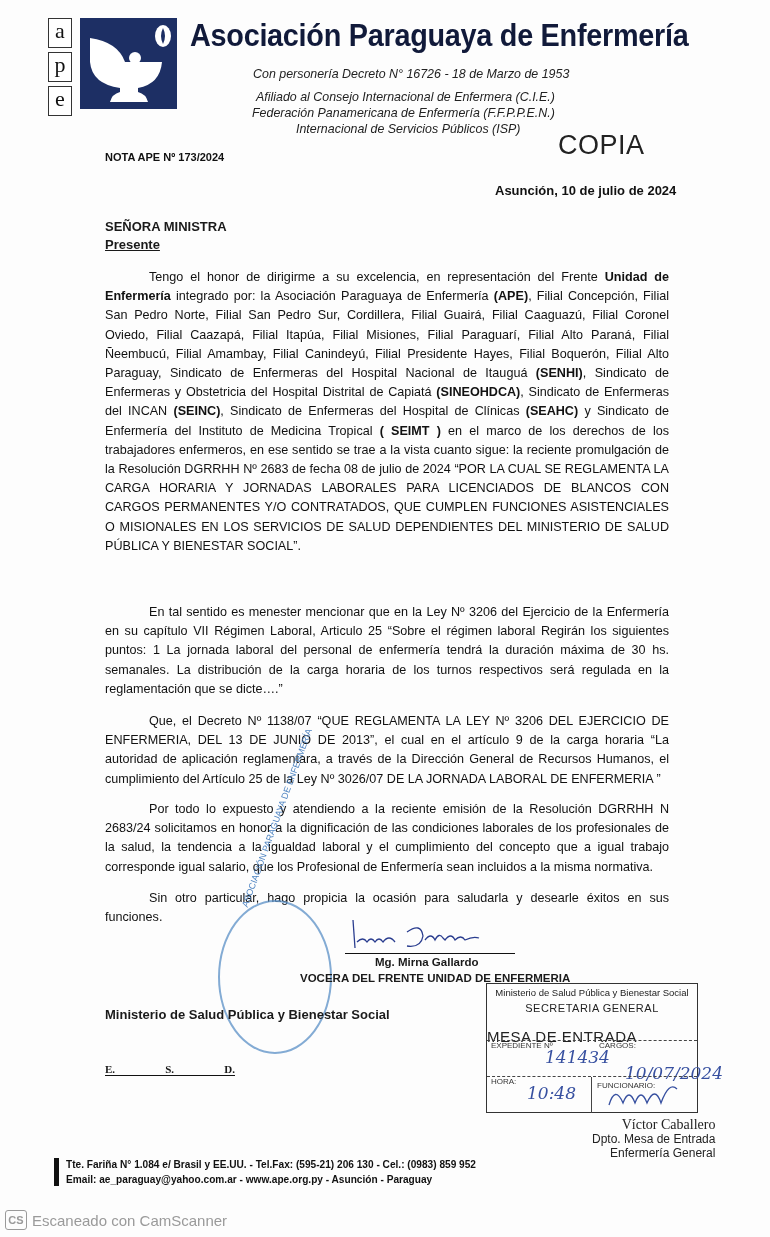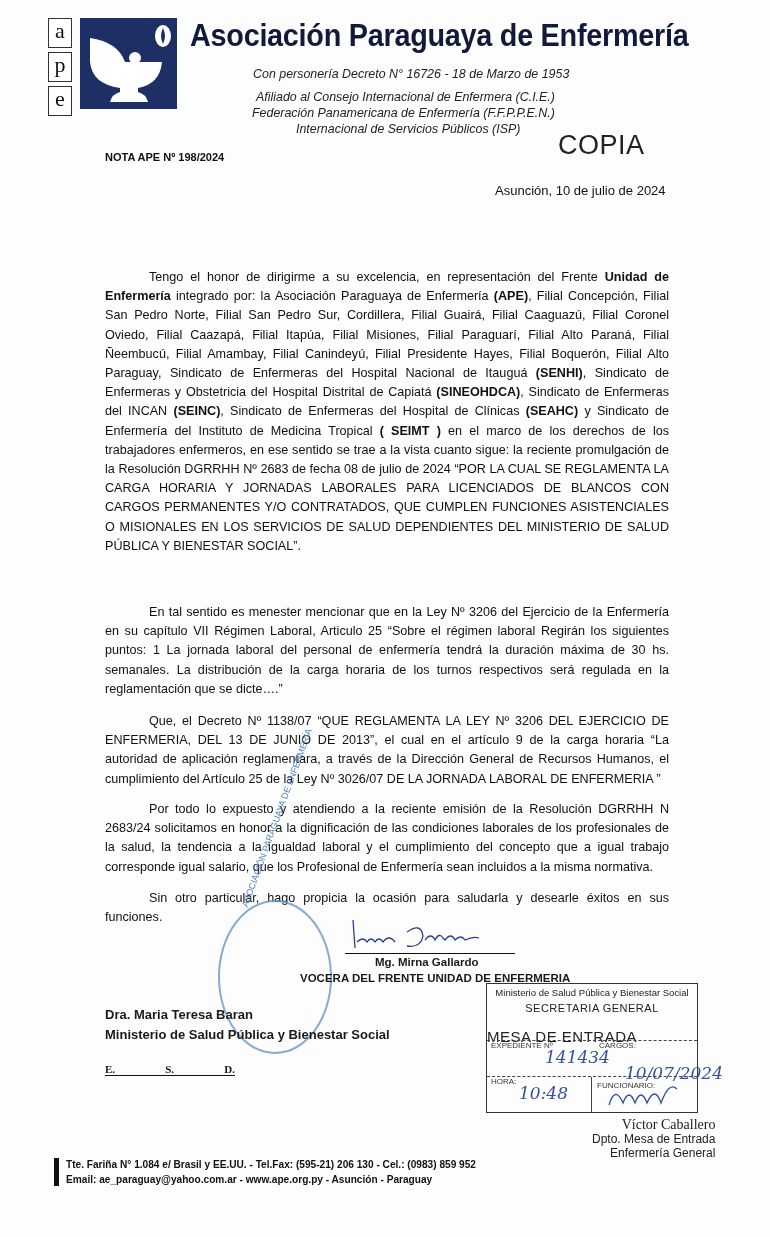--- a/index.html
+++ b/index.html
@@ -8,21 +8,21 @@
 
   
   .logo-letters { position:absolute; left:48px; top:18px; width:24px; }
   .logo-letter { width:22px; height:28px; border:1.5px solid #333; margin-bottom:4px; font-family:"Liberation Serif", serif; font-size:22px; line-height:24px; text-align:center; color:#111; background:#fff; }
   .logo-box { position:absolute; left:80px; top:18px; width:97px; height:91px; background:#1d2f64; }
   .org-title { position:absolute; left:190px; top:18px; font-size:31px; font-weight:bold; color:#111a3a; letter-spacing:-0.3px; transform:scaleX(0.93); transform-origin:left top; white-space:nowrap; }
   .org-sub { position:absolute; font-style:italic; font-size:13.5px; color:#222; white-space:nowrap; transform:scaleX(0.92); transform-origin:left top; }
   .copia { position:absolute; left:558px; top:130px; font-size:27px; color:#222; letter-spacing:0.5px; }
   .nota { position:absolute; left:105px; top:151px; font-size:11px; font-weight:bold; color:#111; }
 
-  .date { position:absolute; left:495px; top:183px; font-size:13px; font-weight:normal; color:#111; }
+  .date { position:absolute; left:495px; top:183px; font-size:13px; font-weight:bold; color:#111; }
   .addressee { position:absolute; left:105px; top:218px; font-size:13px; font-weight:bold; line-height:18px; }
   .addressee .presente { text-decoration:underline; }
 
   .body-text { position:absolute; left:105px; width:564px; font-size:12.6px; line-height:19.2px; text-align:justify; color:#111; }
   .body-text p { margin:0; text-indent:44px; }
   .b { font-weight:bold; }
 
   
   .seal { position:absolute; left:218px; top:900px; width:110px; height:150px; border:2px solid #5a8fc6; border-radius:50%; opacity:0.75; }
   .seal-text { position:absolute; left:240px; top:905px; font-size:9px; color:#4c82c0; transform:rotate(-70deg); transform-origin:left top; }
@@ -72,24 +72,28 @@
       <ellipse cx="83" cy="18" rx="8" ry="11" fill="#fff"></ellipse>
       <path d="M83 10 Q79 18 83 26 Q87 18 83 10 Z" fill="#1d2f64"></path>
     </svg>
   </div>
   <div class="org-title">Asociación Paraguaya de Enfermería</div>
   <div class="org-sub" style="left:253px;top:66px;">Con personería Decreto N° 16726 - 18 de Marzo de 1953</div>
   <div class="org-sub" style="left:256px;top:89px;">Afiliado al Consejo Internacional de Enfermera (C.I.E.)</div>
   <div class="org-sub" style="left:252px;top:105px;">Federación Panamericana de Enfermería (F.F.P.P.E.N.)</div>
   <div class="org-sub" style="left:296px;top:121px;">Internacional de Servicios Públicos (ISP)</div>
   <div class="copia">COPIA</div>
-  <div class="nota">NOTA APE Nº 198/2024</div>
+  <div class="nota">NOTA APE Nº 173/2024</div>
 
   <div class="date">Asunción, 10 de julio de 2024</div>
 
+  <div class="addressee">
+    <div>SEÑORA MINISTRA</div>
+    <div class="presente">Presente</div>
+  </div>
 
   <div class="body-text" style="top:268px;">
     <p><span>Tengo el honor de dirigirme a su excelencia, en representación del Frente </span><span class="b">Unidad de Enfermería</span><span> integrado por: la Asociación Paraguaya de Enfermería </span><span class="b">(APE)</span><span>, Filial Concepción, Filial San Pedro Norte, Filial San Pedro Sur, Cordillera, Filial Guairá, Filial Caaguazú, Filial Coronel Oviedo, Filial Caazapá, Filial Itapúa, Filial Misiones, Filial Paraguarí, Filial Alto Paraná, Filial Ñeembucú, Filial Amambay, Filial Canindeyú, Filial Presidente Hayes, Filial Boquerón, Filial Alto Paraguay, Sindicato de Enfermeras del Hospital Nacional de Itauguá </span><span class="b">(SENHI)</span><span>, Sindicato de Enfermeras y Obstetricia del Hospital Distrital de Capiatá </span><span class="b">(SINEOHDCA)</span><span>, Sindicato de Enfermeras del INCAN </span><span class="b">(SEINC)</span><span>, Sindicato de Enfermeras del Hospital de Clínicas </span><span class="b">(SEAHC)</span><span> y Sindicato de Enfermería del Instituto de Medicina Tropical </span><span class="b">( SEIMT )</span><span> en el marco de los derechos de los trabajadores enfermeros, en ese sentido se trae a la vista cuanto sigue: la reciente promulgación de la Resolución DGRRHH Nº 2683 de fecha 08 de julio de 2024 “POR LA CUAL SE REGLAMENTA LA CARGA HORARIA Y JORNADAS LABORALES PARA LICENCIADOS DE BLANCOS CON CARGOS PERMANENTES Y/O CONTRATADOS, QUE CUMPLEN FUNCIONES ASISTENCIALES O MISIONALES EN LOS SERVICIOS DE SALUD DEPENDIENTES DEL MINISTERIO DE SALUD PÚBLICA Y BIENESTAR SOCIAL”.</span></p>
   </div>
 
 
   <div class="body-text" style="top:603px;">
     <p>En tal sentido es menester mencionar que en la Ley Nº 3206 del Ejercicio de la Enfermería en su capítulo VII Régimen Laboral, Articulo 25 “Sobre el régimen laboral Regirán los siguientes puntos: 1 La jornada laboral del personal de enfermería tendrá la duración máxima de 30 hs. semanales. La distribución de la carga horaria de los turnos respectivos será regulada en la reglamentación que se dicte….”</p>
   </div>
 
@@ -108,54 +112,57 @@
   <div class="seal"></div>
   <div class="seal-text">ASOCIACIÓN PARAGUAYA DE ENFERMERÍA</div>
   <svg class="signature" viewBox="0 0 160 36">
     <path d="M8 2 L10 30 M12 24 Q18 18 22 24 Q26 18 30 24 Q34 18 38 24 Q44 16 50 24 M62 14 Q76 4 78 18 Q76 30 62 28 M80 22 Q86 14 90 22 Q94 14 98 20 L100 22 Q106 14 110 22 Q116 16 120 22 Q128 18 134 20" stroke="#2a3d8f" stroke-width="1.3" fill="none"></path>
   </svg>
   <div class="sig-line"></div>
   <div class="signer">Mg. Mirna Gallardo</div>
   <div class="signer-role">VOCERA DEL FRENTE UNIDAD DE ENFERMERIA</div>
 
   <div class="recipient">
-    <div>Dra. Maria Teresa Baran</div>
     <div>Ministerio de Salud Pública y Bienestar Social</div>
   </div>
   <div class="esd">
     <span>E.</span>
     <span>S.</span>
     <span>D.</span>
   </div>
 
   <div class="stamp">
     <div class="l1">Ministerio de Salud Pública y Bienestar Social</div>
     <div class="l2">SECRETARIA GENERAL</div>
     <div class="l3">MESA DE ENTRADA</div>
     <div class="row row1">
       <span class="lbl" style="left:4px;">EXPEDIENTE Nº</span>
       <span class="hand" style="left:58px;top:6px;">141434</span>
       <span class="lbl" style="left:112px;">CARGOS:</span>
       <span class="hand" style="left:138px;top:22px;font-style:italic;">10/07/2024</span>
     </div>
     <div class="row row2">
       <span class="lbl" style="left:4px;">HORA:</span>
-      <span class="hand" style="left:32px;top:6px;">10:48</span>
+      <span class="hand" style="left:40px;top:6px;">10:48</span>
       <span class="vdiv"></span>
       <span class="lbl" style="left:110px;top:4px;">FUNCIONARIO:</span>
       <svg style="position:absolute;left:118px;top:4px;" width="80" height="30" viewBox="0 0 80 30">
         <path d="M4 24 Q10 4 18 22 Q24 6 30 22 Q36 6 42 22 Q50 4 56 22 Q64 0 72 8" stroke="#3750a0" stroke-width="1.3" fill="none"></path>
       </svg>
     </div>
   </div>
   <div class="receiver">
     <div class="n">Víctor Caballero</div>
     <div>Dpto. Mesa de Entrada</div>
     <div>Enfermería General</div>
   </div>
 
   <div class="footer-bar"></div>
   <div class="footer">
     <div>Tte. Fariña N° 1.084 e/ Brasil y EE.UU.  - Tel.Fax: (595-21) 206 130 - Cel.: (0983) 859 952</div>
     <div>Email: ae_paraguay@yahoo.com.ar  - www.ape.org.py  - Asunción - Paraguay</div>
   </div>
 
+  <div class="scanner">
+    <span class="cs-icon">CS</span>
+    <span>Escaneado con CamScanner</span>
+  </div>
 </div>
 
 </body></html>

